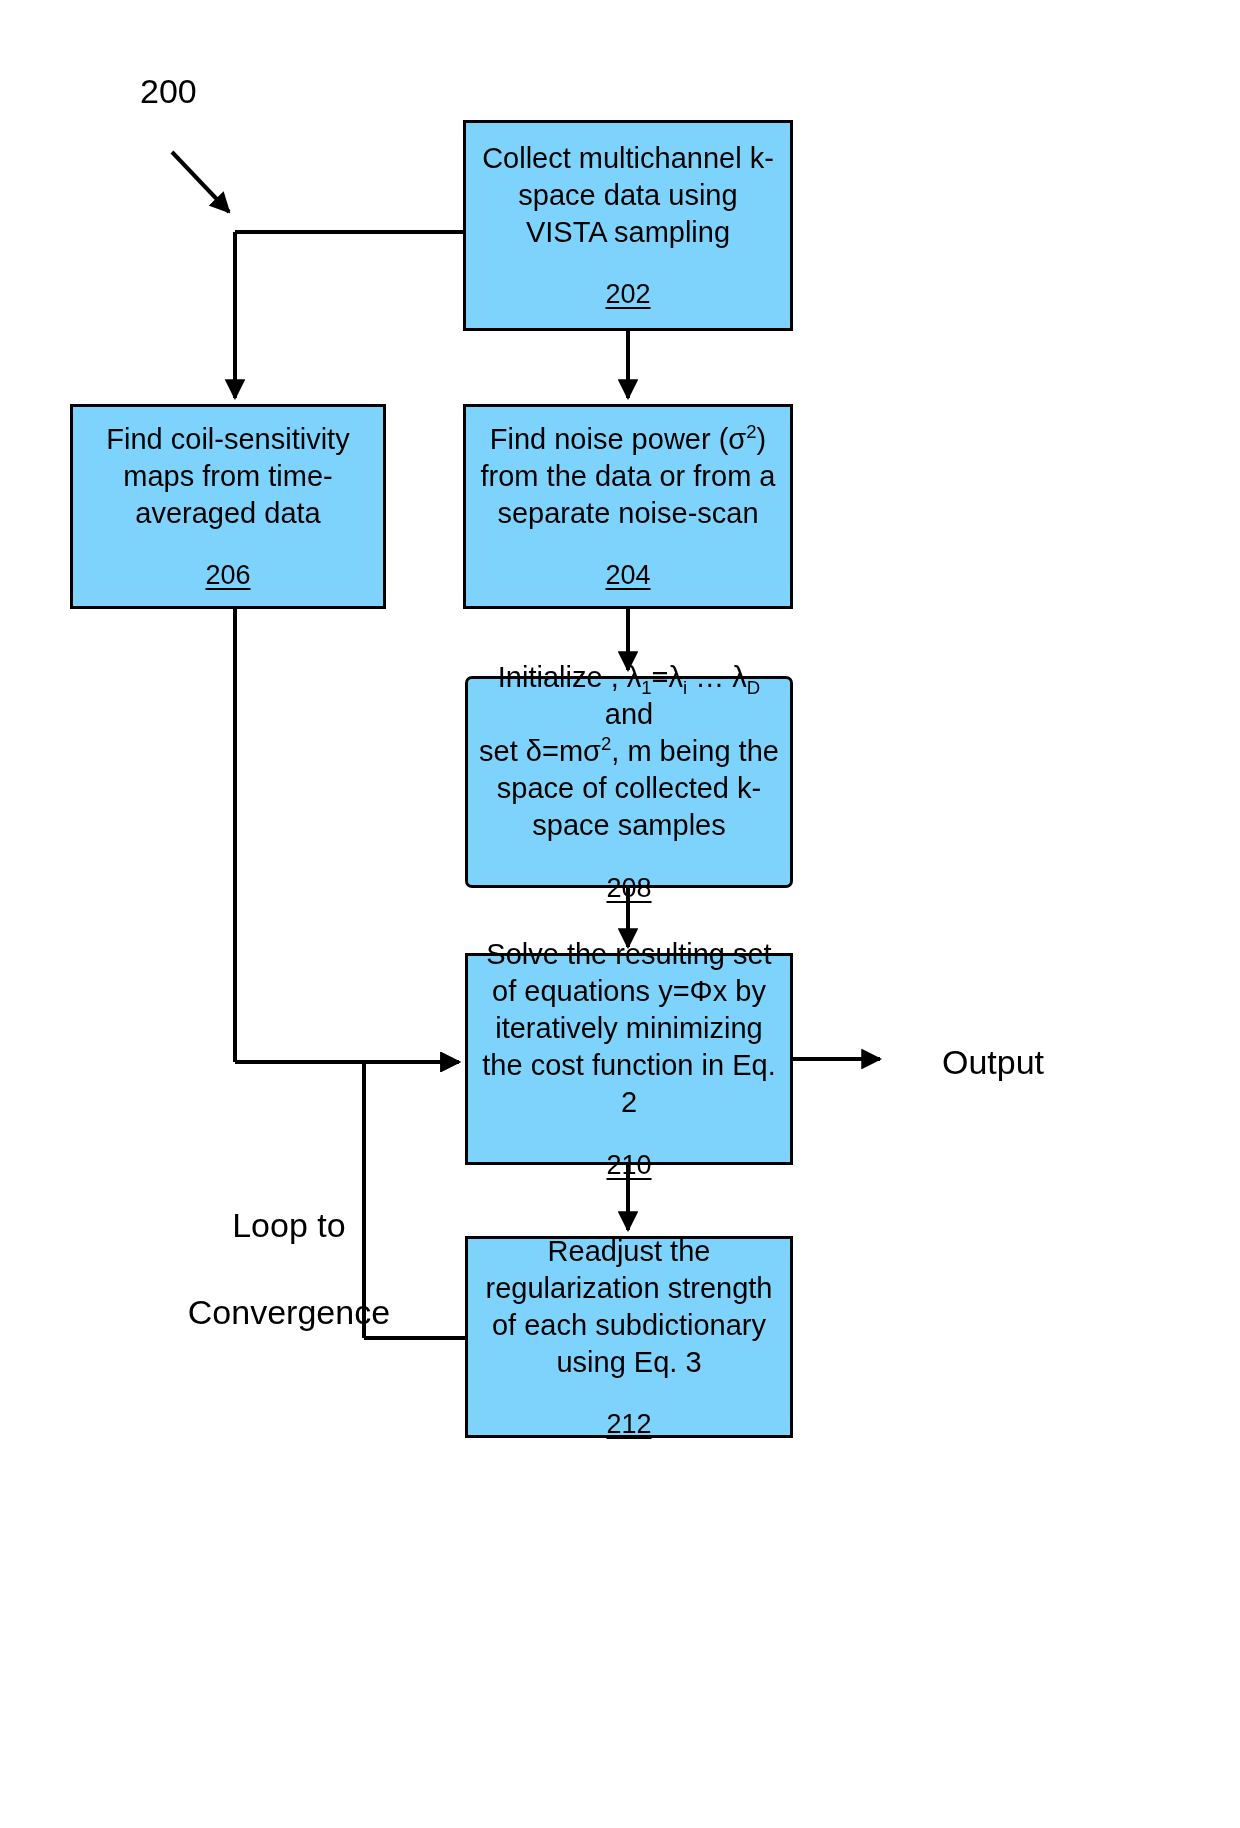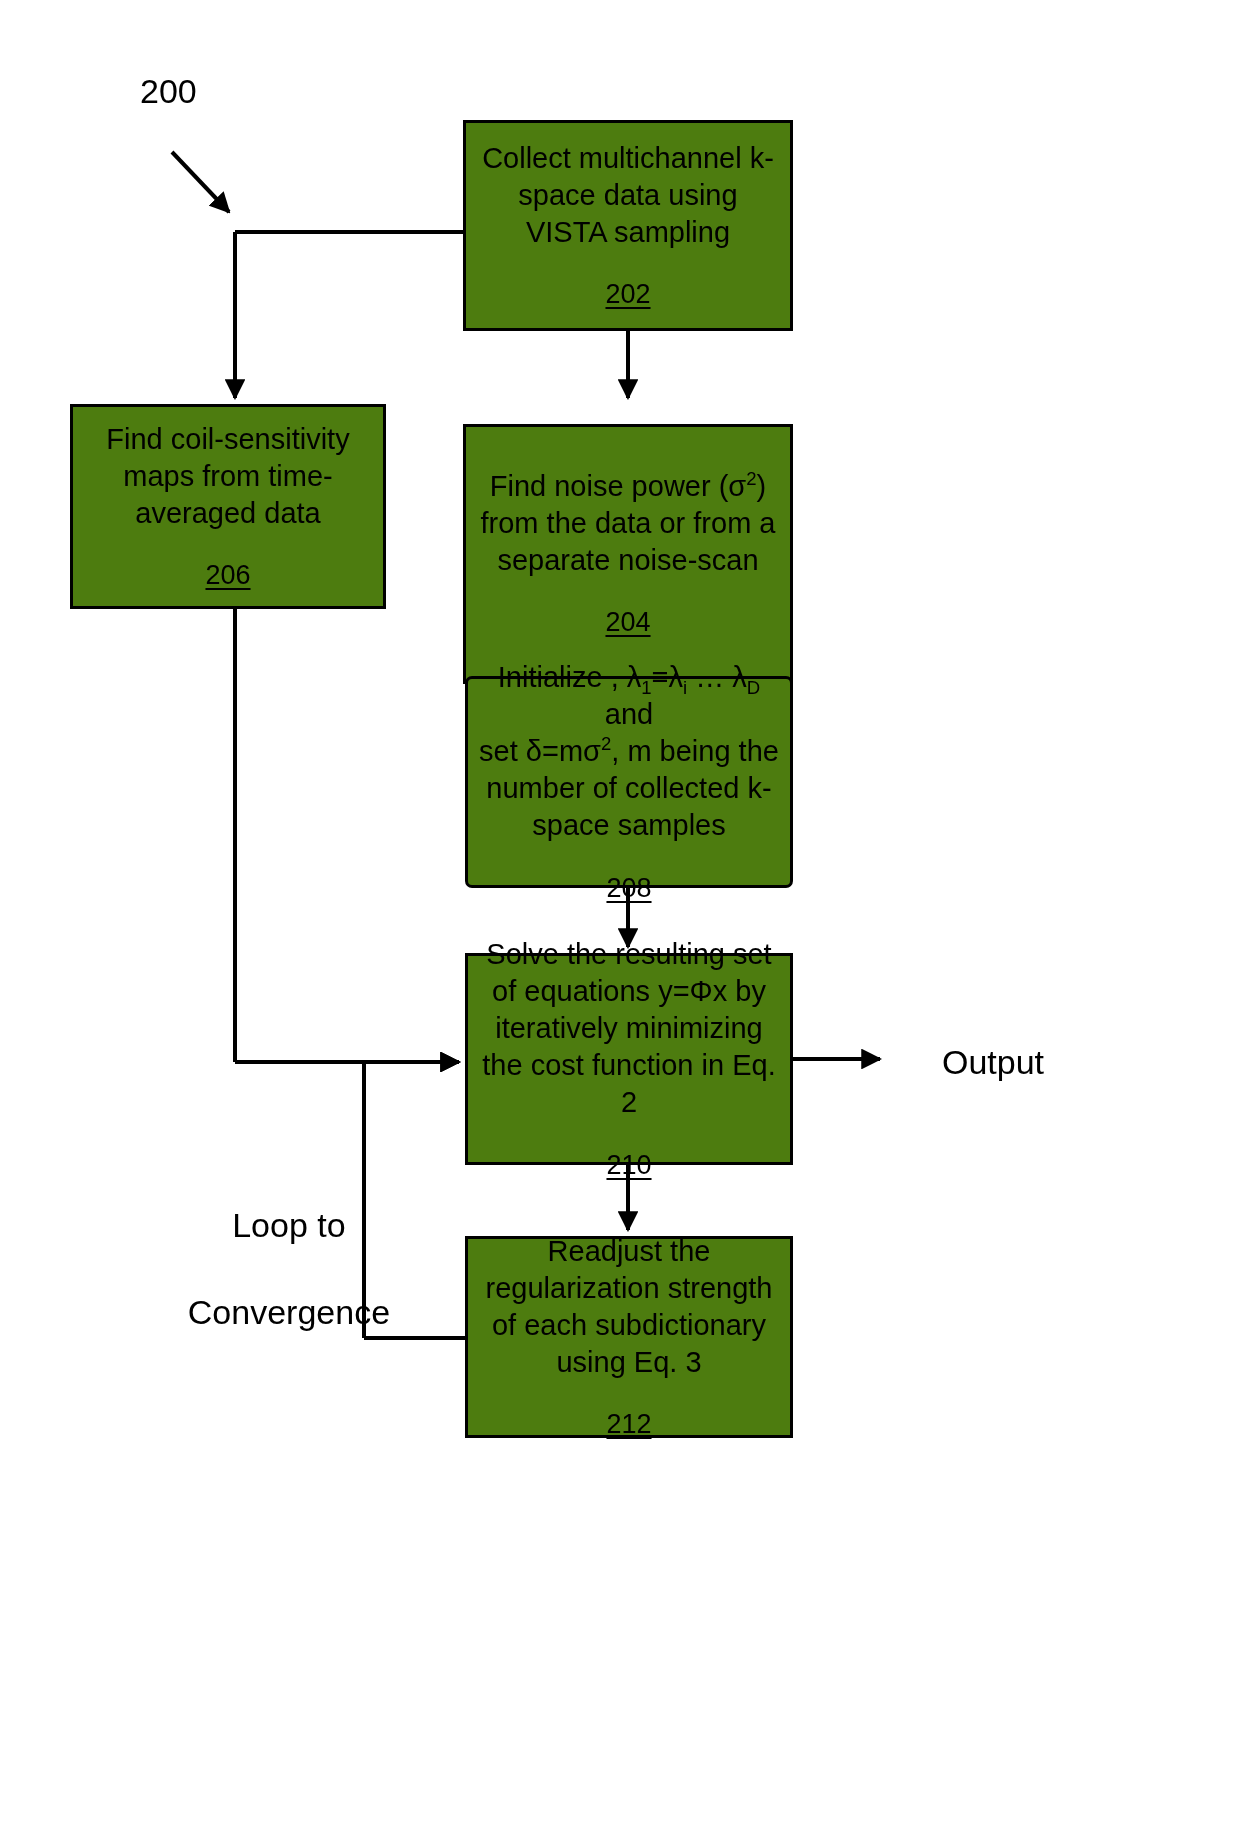--- a/index.html
+++ b/index.html
@@ -23,21 +23,21 @@
     left: 0;
     top: 0;
     width: 1240px;
     height: 1828px;
     pointer-events: none;
   }
   .node {
     position: absolute;
     box-sizing: border-box;
     border: 3px solid #000000;
-    background: #4d7c0f;
+    background: #7dd3fc;
     display: flex;
     flex-direction: column;
     align-items: center;
     justify-content: center;
     text-align: center;
     font-size: 29px;
     line-height: 1.28;
     padding: 6px 10px;
   }
   .node .body {
@@ -58,21 +58,21 @@
     text-align: center;
     white-space: pre;
   }
   sub, sup {
     font-size: 0.64em;
     line-height: 0;
   }
   
   #node-202 { left: 463px; top: 120px;  width: 330px; height: 211px; }
   #node-206 { left: 70px;  top: 404px;  width: 316px; height: 205px; }
-  #node-204 { left: 463px; top: 404px;  width: 330px; height: 260px; margin-top: 20px; }
+  #node-204 { left: 463px; top: 404px;  width: 330px; height: 205px; }
   #node-208 { left: 465px; top: 676px;  width: 328px; height: 212px; border-radius: 7px; }
   #node-210 { left: 465px; top: 953px;  width: 328px; height: 212px; }
   #node-212 { left: 465px; top: 1236px; width: 328px; height: 202px; }
   
   #label-200    { left: 140px; top: 70px;   width: 100px; text-align: left; }
   #label-output { left: 893px; top: 1041px; width: 200px; text-align: center; }
   #label-loop   { left: 150px; top: 1160px; width: 240px; }
 </style>
 </head>
 <body>
@@ -138,21 +138,21 @@
     <span class="body">Find coil-sensitivity maps from time-averaged data</span>
     <span class="ref">206</span>
   </div>
 
   <div class="node" id="node-204">
     <span class="body"><span>Find noise power (σ</span><sup>2</sup><span>) from the data or from a separate noise-scan</span></span>
     <span class="ref">204</span>
   </div>
 
   <div class="node" id="node-208">
-    <span class="body"><span>Initialize , λ</span><sub>1</sub><span>=λ</span><sub>i</sub><span> … λ</span><sub>D</sub><span> and</span><br><span>set δ=mσ</span><sup>2</sup><span>, m being the</span><br><span>number of collected k-</span><br><span>space samples</span></span>
+    <span class="body"><span>Initialize , λ</span><sub>1</sub><span>=λ</span><sub>i</sub><span> … λ</span><sub>D</sub><span> and</span><br><span>set δ=mσ</span><sup>2</sup><span>, m being the</span><br><span>space of collected k-</span><br><span>space samples</span></span>
     <span class="ref">208</span>
   </div>
 
   <div class="node" id="node-210">
     <span class="body">Solve the resulting set of equations y=Φx by iteratively minimizing the cost function in Eq. 2</span>
     <span class="ref">210</span>
   </div>
 
   <div class="node" id="node-212">
     <span class="body">Readjust the regularization strength of each subdictionary using Eq. 3</span>

